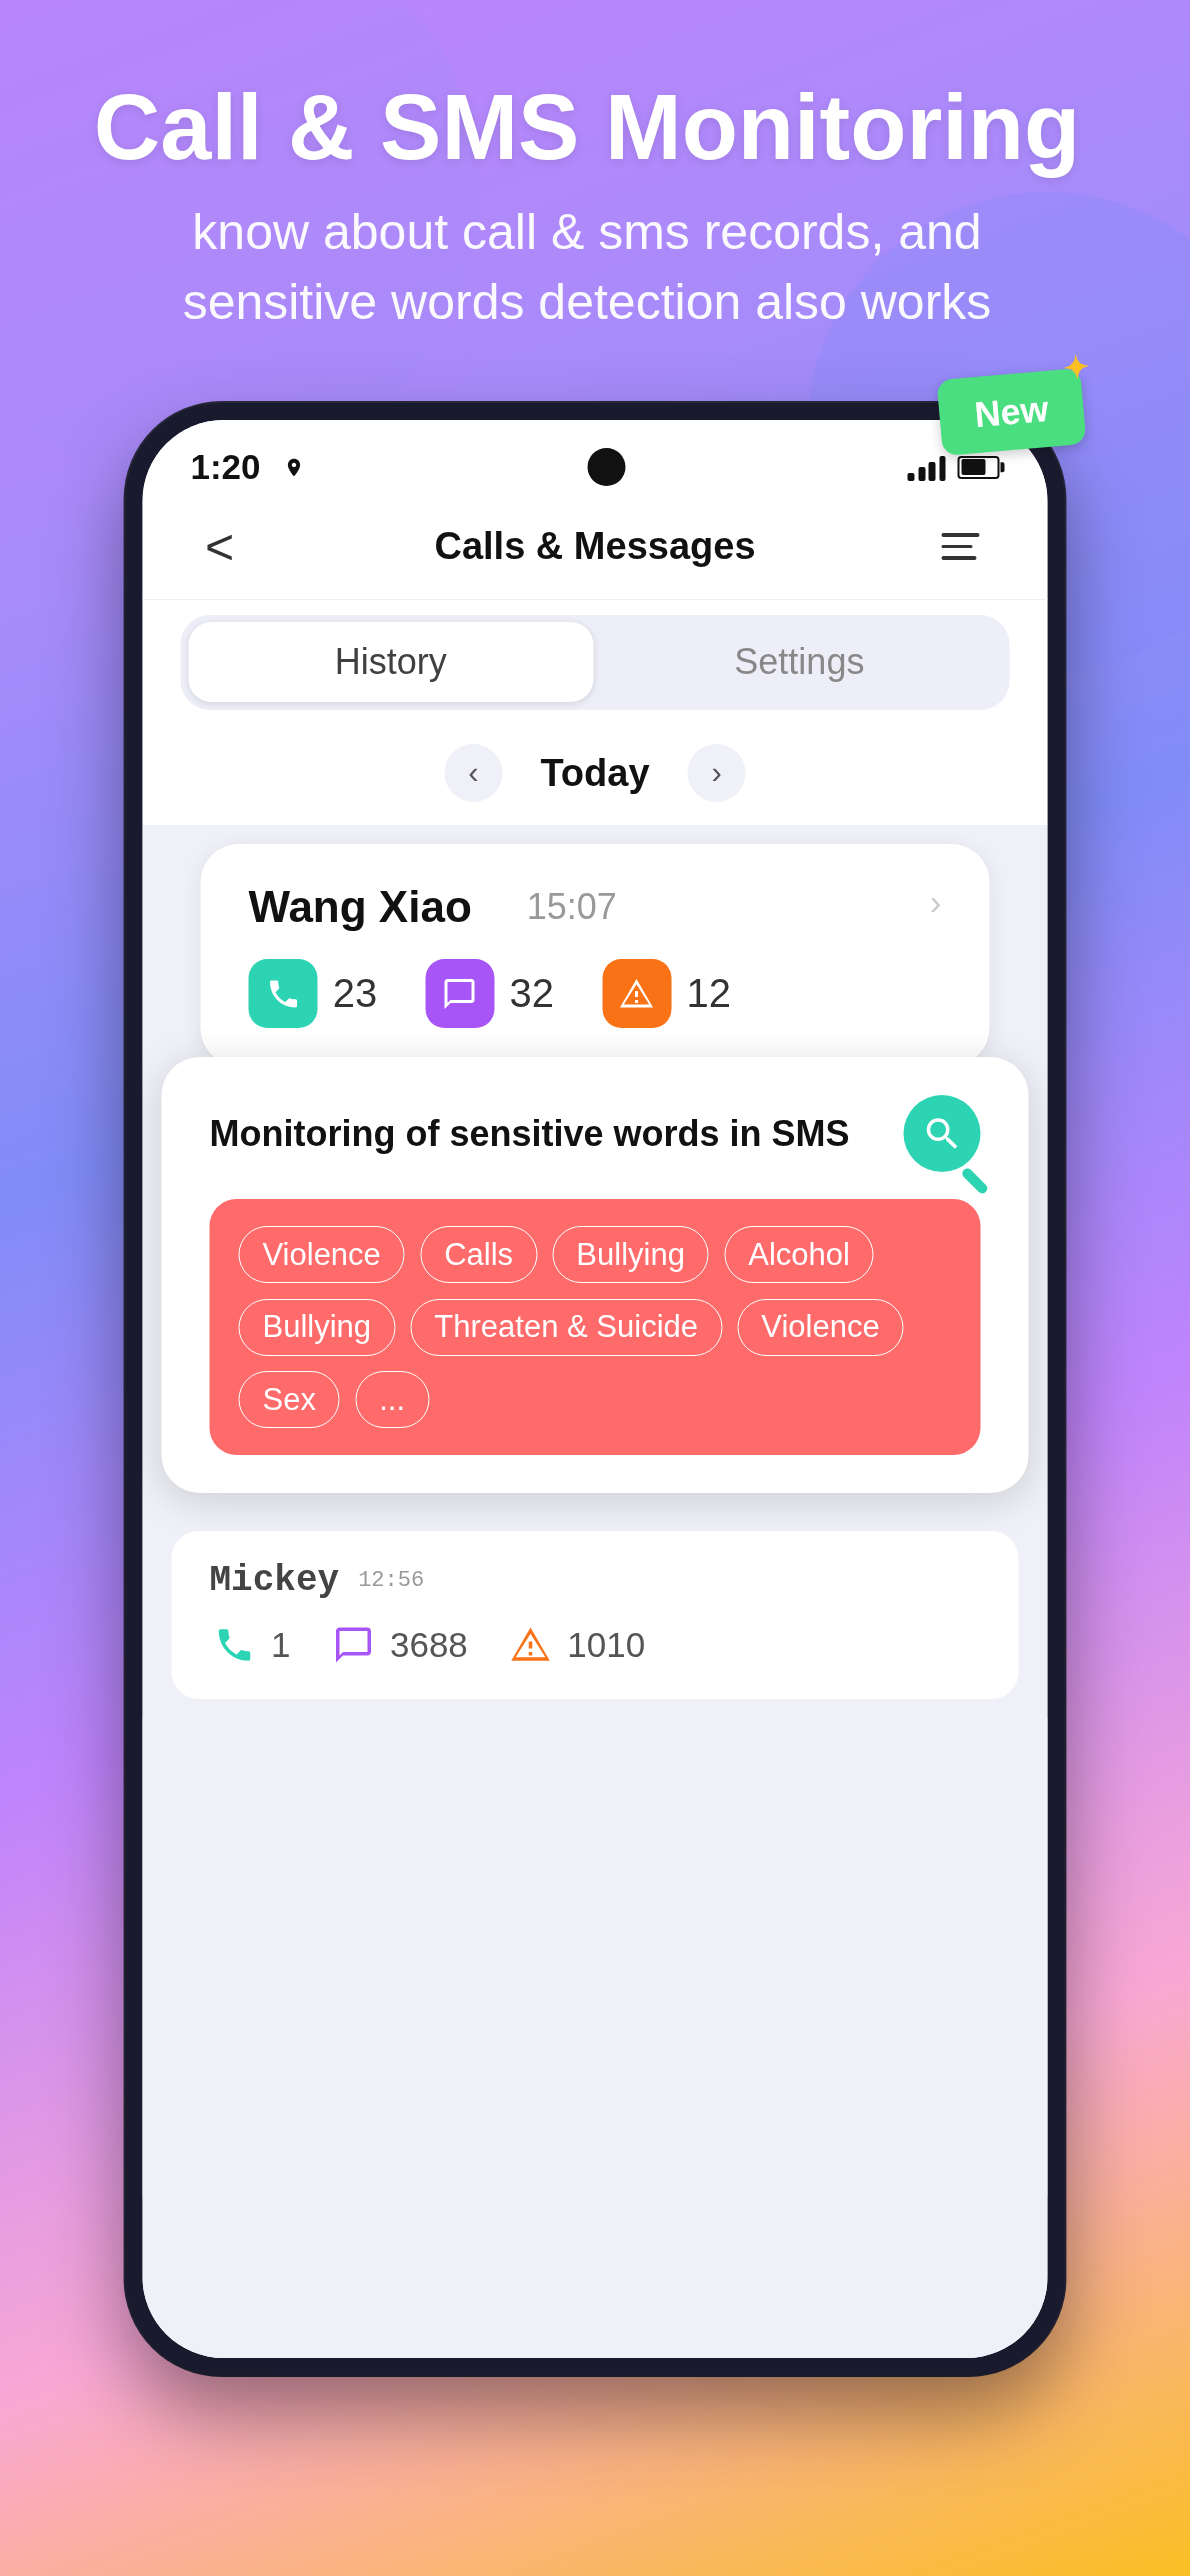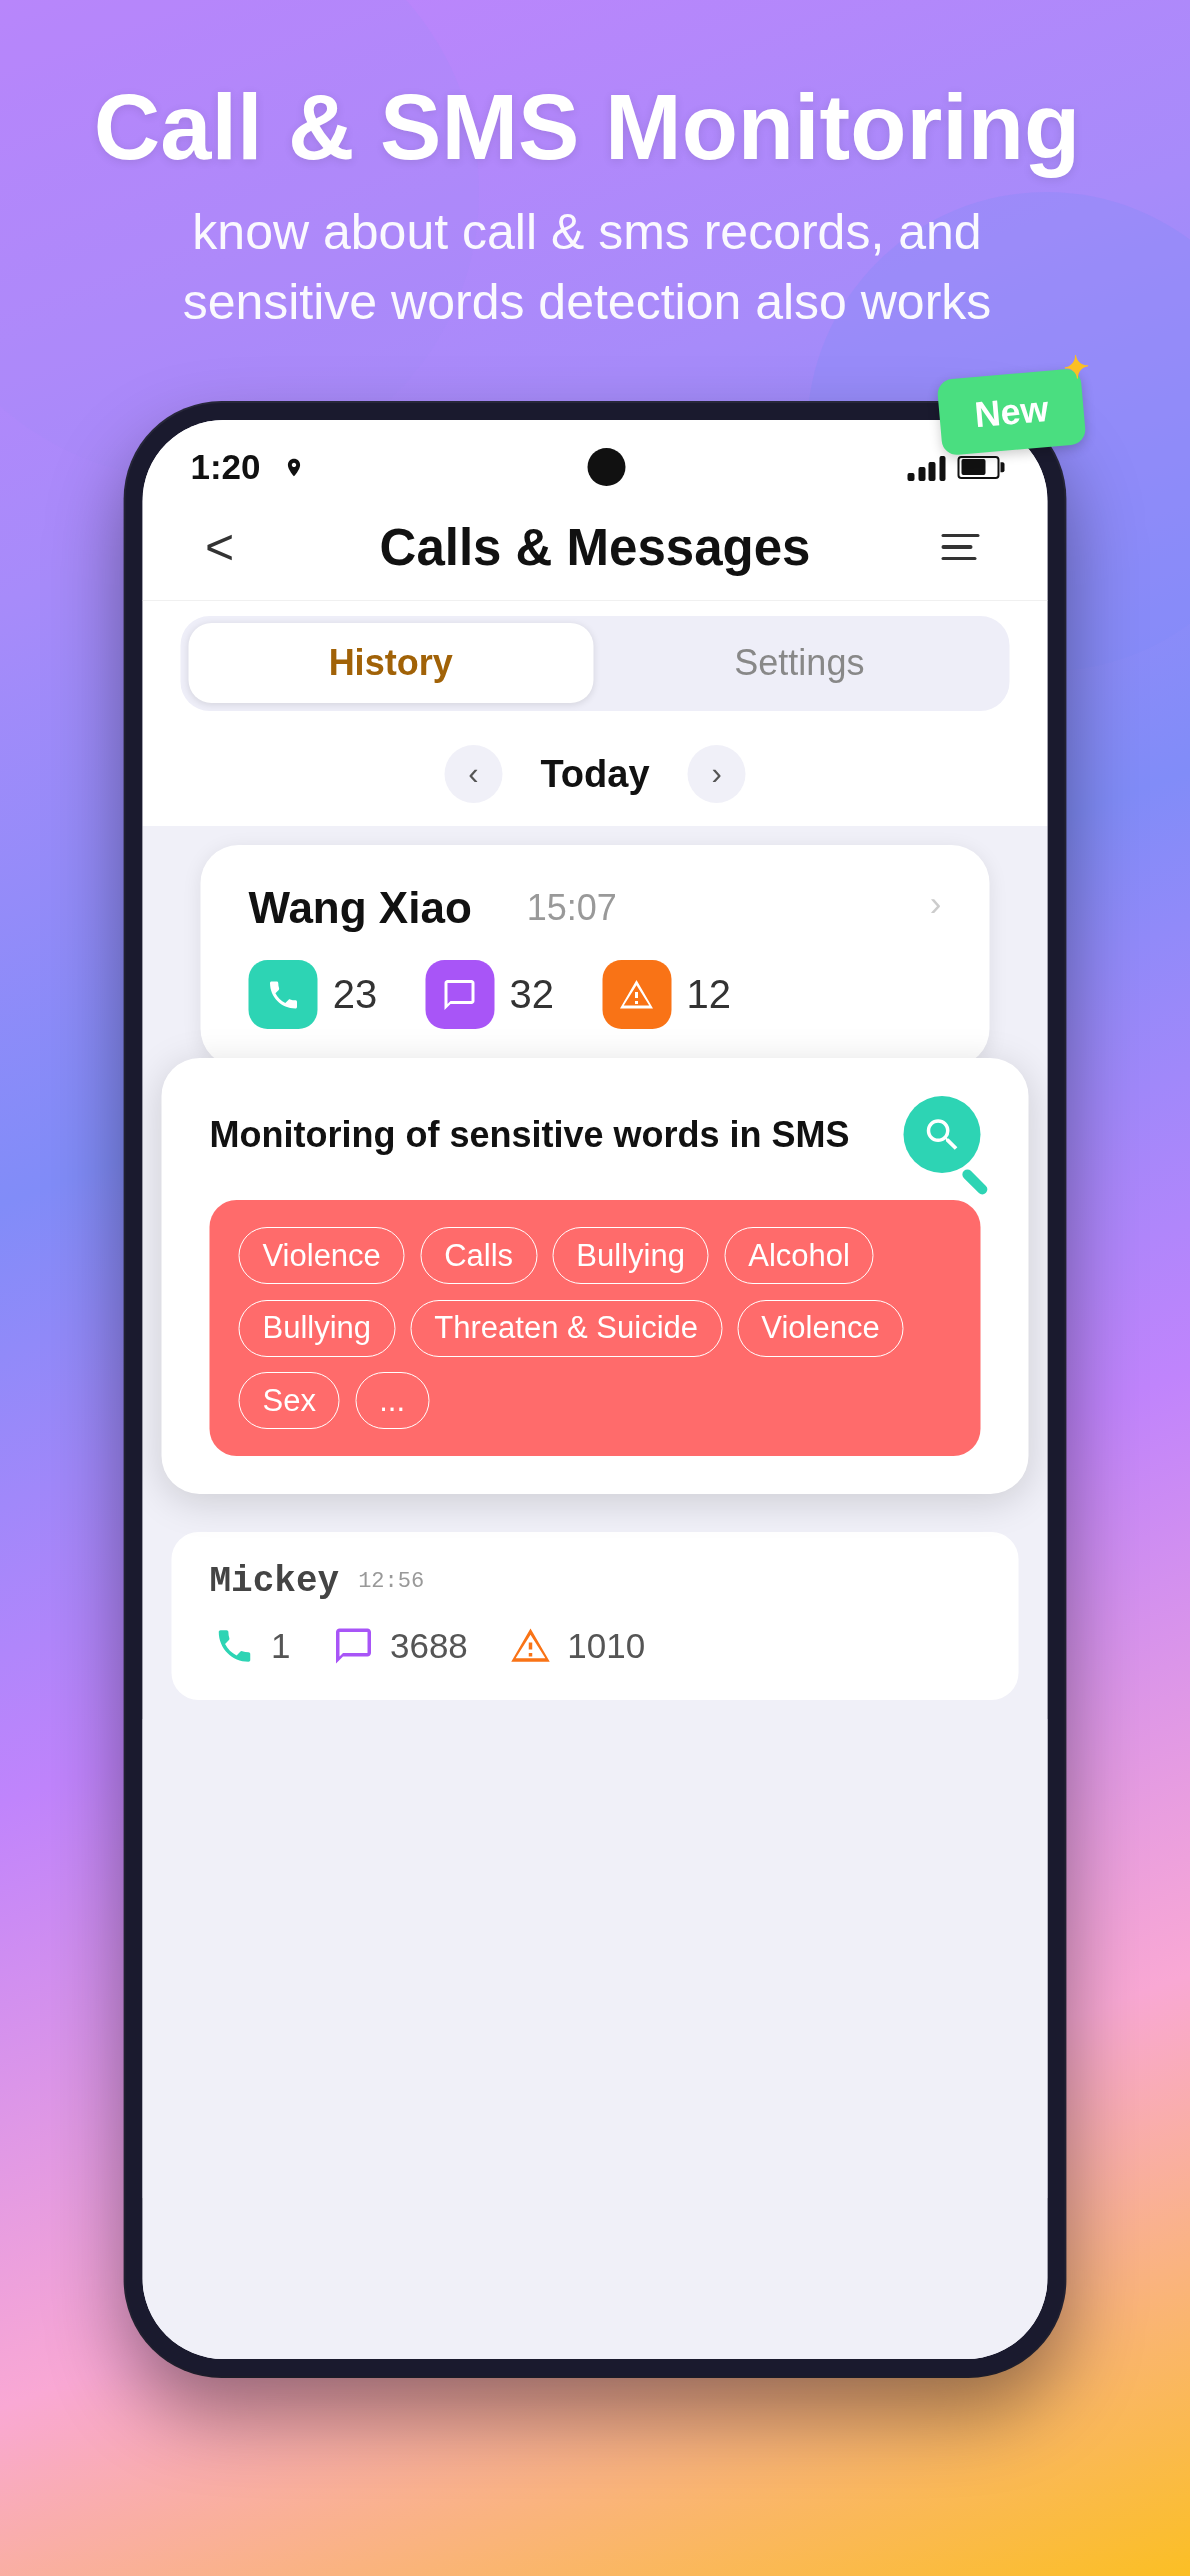--- a/index.html
+++ b/index.html
@@ -184,21 +184,21 @@
       color: #333;
       cursor: pointer;
       width: 58px;
       height: 58px;
       display: flex;
       align-items: center;
       justify-content: center;
     }
 
     .header-title {
-      font-size: 51px;
+      font-size: 38px;
       font-weight: 700;
       color: #111;
     }
 
     .menu-btn {
       width: 58px;
       height: 58px;
       display: flex;
       flex-direction: column;
       justify-content: center;
@@ -238,22 +238,22 @@
       padding: 19px;
       text-align: center;
       border-radius: 23px;
       font-size: 36px;
       font-weight: 500;
       cursor: pointer;
     }
 
     .tab-item.active {
       background: white;
-      color: #a16207;
-      font-weight: 700;
+      color: #404040;
+      font-weight: 400;
       box-shadow: 0 1.9px 7.7px rgba(0,0,0,0.1);
     }
 
     .tab-item.inactive {
       color: #888;
     }
 
     
     .date-nav {
       background: white;

